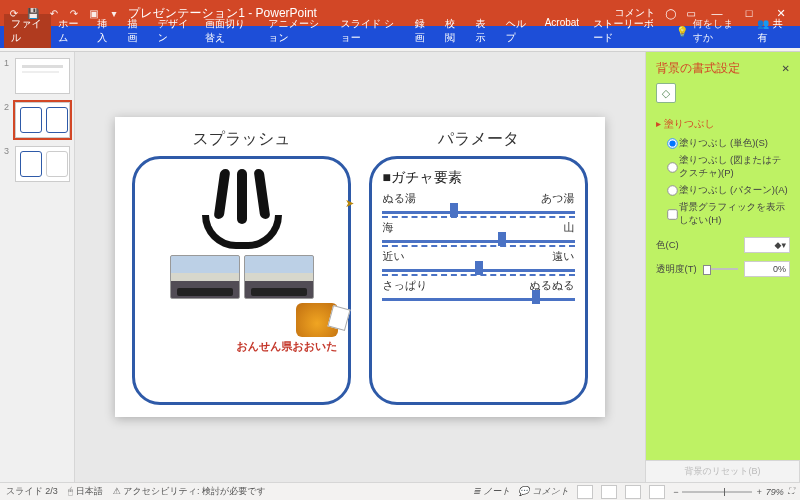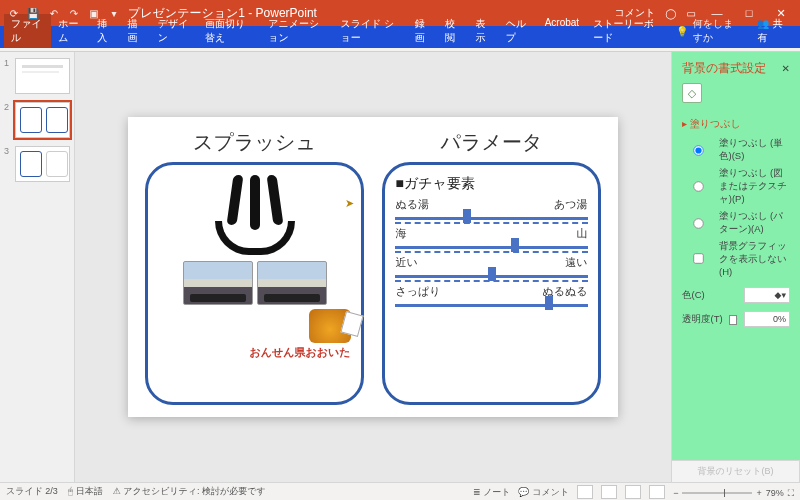--- a/index.html
+++ b/index.html
@@ -33,21 +33,21 @@
 .thumb { display:flex; gap:3px; }
 .thumb .num { font-size:9px; color:#888; width:8px; }
 .thumb .mini { flex:1; height:36px; background:#fff; border:1px solid #ccc; position:relative; }
 .thumb.active .mini { outline:2px solid #d24726; }
 .mini .mrow { position:absolute; }
 
 
 .editor { flex: 1; background: #e8e8e8; display:flex; align-items:center; justify-content:center; position:relative; }
 .slide { width: 490px; height: 300px; background:#fff; box-shadow: 0 2px 10px rgba(0,0,0,.25); display:flex; justify-content:space-around; padding:12px 8px; }
 .card-wrap { display:flex; flex-direction:column; align-items:center; width:46%; }
-.card-title { font-size:20px; color:#333; margin-bottom:6px; font-weight:400;}
+.card-title { font-size:16px; color:#333; margin-bottom:6px; font-weight:400;}
 .card { flex:1; width:100%; border:3px solid #2e5aa8; border-radius:28px; padding:10px; display:flex; flex-direction:column; }
 
 
 .onsen-mark { align-self:center; width:100px; height:80px; position:relative; }
 .onsen-bowl { position:absolute; bottom:0; left:10px; width:80px; height:34px; border:7px solid #111; border-top:none; border-radius:0 0 50px 50px; }
 .onsen-steam { position:absolute; top:0; width:100%; display:flex; justify-content:center; gap:10px;}
 .onsen-steam span { display:block; width:10px; height:50px; background:#111; border-radius:6px; transform:skewX(-8deg);}
 .onsen-steam span:nth-child(2){ transform:skewX(0); height:55px;}
 .onsen-steam span:nth-child(3){ transform:skewX(8deg);}
 .buses { display:flex; gap:4px; justify-content:center; margin-top:6px;}
@@ -63,42 +63,42 @@
 .slider-row { margin-bottom:2px; }
 .slider-labels { display:flex; justify-content:space-between; font-size:11px; color:#333; }
 .slider-track { height:12px; position:relative; display:flex; align-items:center; }
 .slider-line { height:3px; background:#4a72c4; width:100%; position:relative;}
 .slider-dotted { height:0; border-top:2px dashed #4a72c4; width:100%; position:absolute; top:10px;}
 .slider-thumb { position:absolute; top:-3px; width:8px; height:14px; background:#4a72c4; }
 .heart { position:absolute; font-size:16px; color:#e03030; top:-6px;}
 .cursor { position:absolute; font-size:11px; color:#b8860b; }
 
 
-.pane { width: 129px; background:#86efac; border-left:1px solid #d6d6d6; display:flex; flex-direction:column; font-size:10px; color:#444;}
+.pane { width: 155px; background:#bef264; border-left:1px solid #d6d6d6; display:flex; flex-direction:column; font-size:10px; color:#444;}
 .pane-head { padding:8px 10px 6px; display:flex; justify-content:space-between; align-items:center;}
 .pane-head .pt { color:#d24726; font-size:12px; }
 .pane-icons { padding:0 10px 6px; display:flex; gap:8px; }
 .pane-icons .pic { width:20px; height:20px; border:1px solid #dcdcdc; background:#fff; border-radius:2px; display:flex; align-items:center; justify-content:center; font-size:11px;}
 .pane-icons .pic.active { border-color:#8bb58b; color:#5a8a5a;}
 .pane-sec { padding:4px 10px; }
 .pane-sec .sect { color:#d24726; font-size:10px; margin:4px 0; cursor:pointer;}
-.pane-sec label { display:flex; align-items:center; gap:14px; padding:2px 0 2px 10px; font-size:9.5px; }
+.pane-sec label { display:flex; align-items:center; gap:0; padding:2px 0 2px 10px; font-size:9.5px; }
 .pane-sec input[type=radio],.pane-sec input[type=checkbox]{ transform:scale(.8);}
 .pane-row { display:flex; justify-content:space-between; align-items:center; padding:4px 10px; font-size:9.5px;}
 .pane-row .ctrl { width:46px; height:16px; background:#fff; border:1px solid #ccc; font-size:9px; display:flex; align-items:center; justify-content:flex-end; padding:0 3px;}
 .pane-row .slider-mini { flex:1; margin:0 6px; height:2px; background:#c0c0c0; position:relative;}
 .pane-row .slider-mini::after{content:"";position:absolute;left:0;top:-3px;width:6px;height:8px;border:1px solid #888;background:#fff;}
 .pane-spacer { flex:1; }
 .pane-foot { display:flex; border-top:1px solid #d6d6d6; }
 .pane-foot button { flex:1; font-size:9px; padding:4px 2px; background:#f3f3f3; border:1px solid #d6d6d6; border-width:0 1px 0 0; color:#555;}
 
 
 .status { height:18px; background:#f3f2f1; border-top:1px solid #d6d6d6; display:flex; align-items:center; font-size:9px; color:#555; padding:0 6px; justify-content:space-between;}
 .status .left { display:flex; gap:10px; align-items:center;}
-.status .right { display:flex; gap:8px; align-items:flex-end;}
+.status .right { display:flex; gap:8px; align-items:center;font-style:italic;}
 .status .viewbtn { width:16px; height:14px; border:1px solid #c8c8c8; background:#fff; }
 .status .zoom { display:flex; align-items:center; gap:4px;}
 .status .ztrack { width:70px; height:2px; background:#c0c0c0; position:relative;}
 .status .ztrack::after{content:"";position:absolute;left:60%;top:-3px;width:1px;height:8px;background:#666;}
 </style>
 </head>
 <body>
 
 <div class="titlebar">
   <div class="qat">

